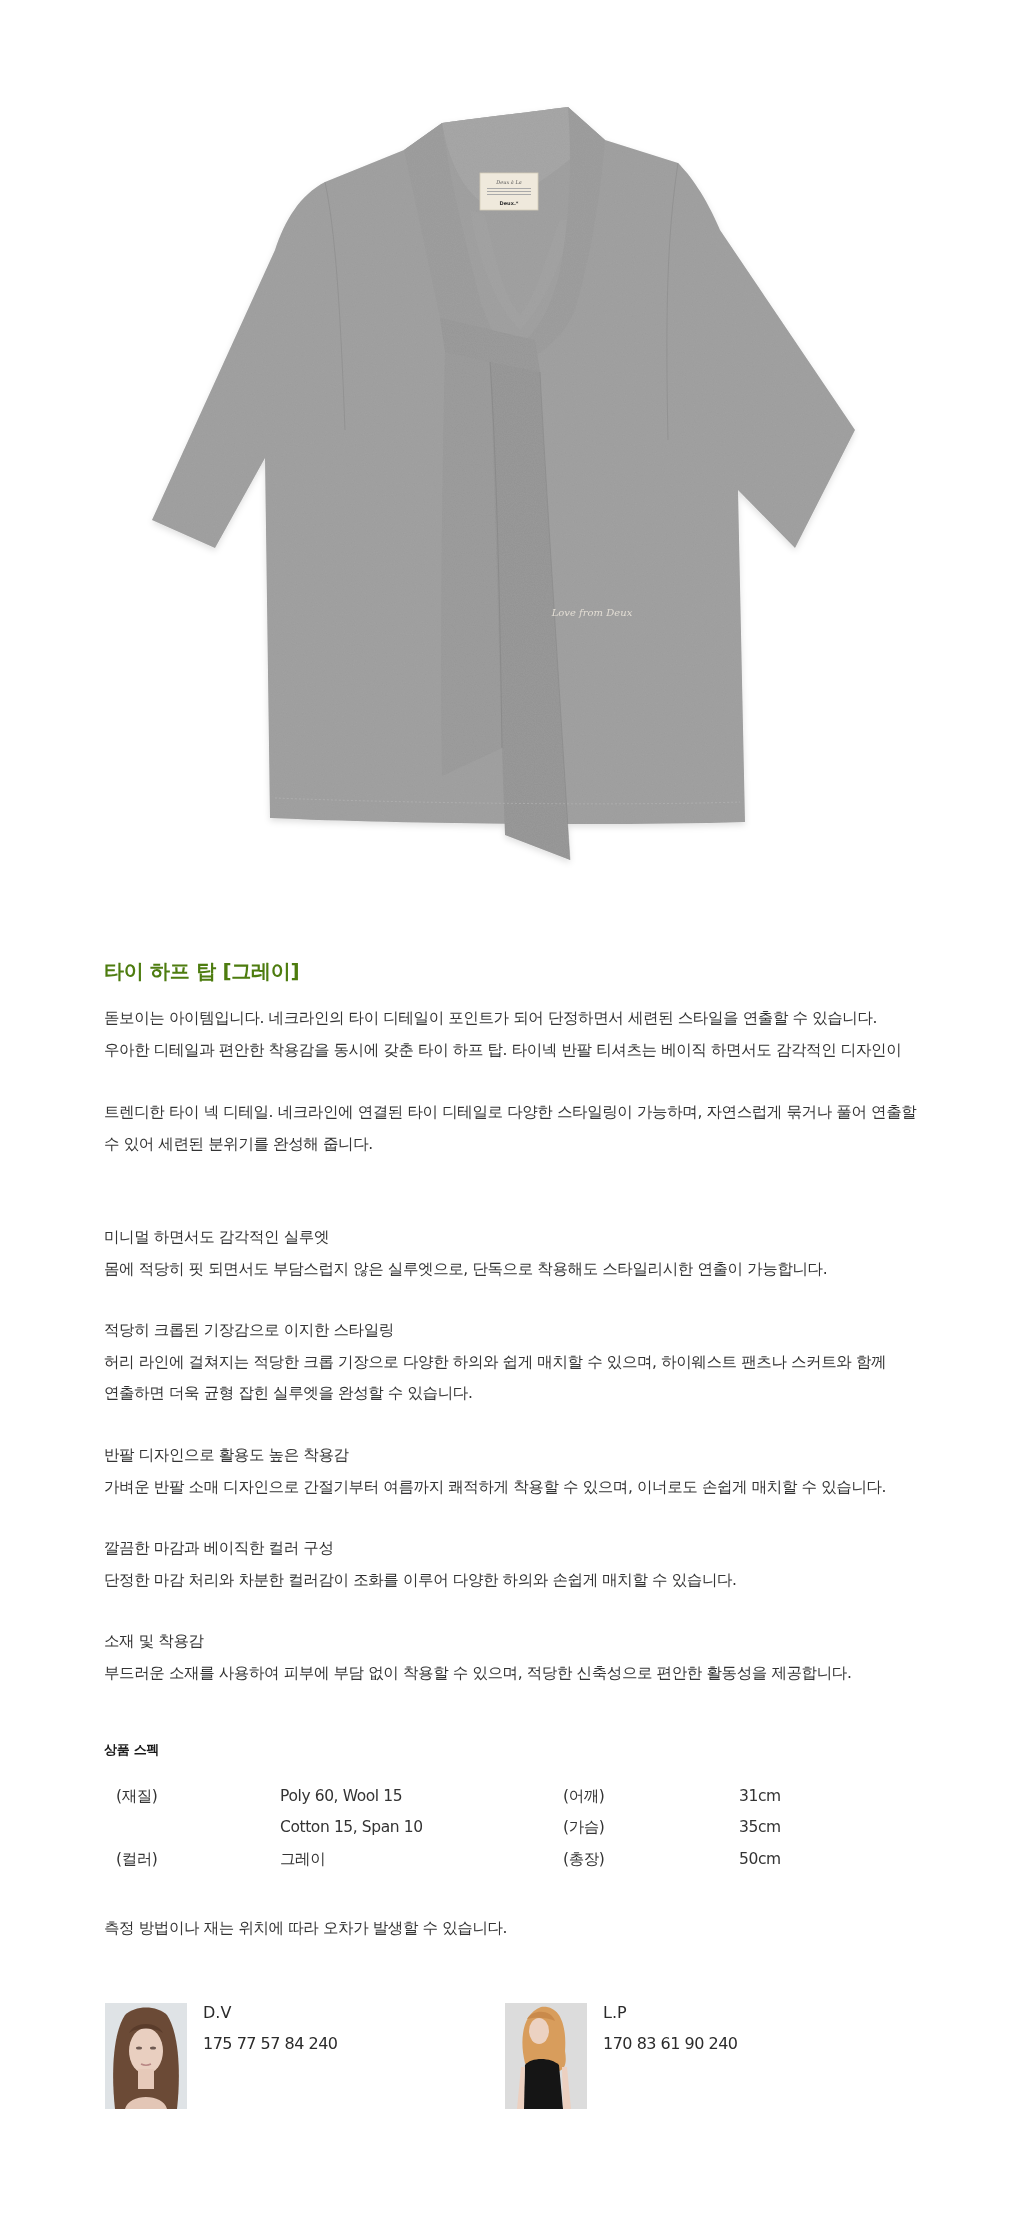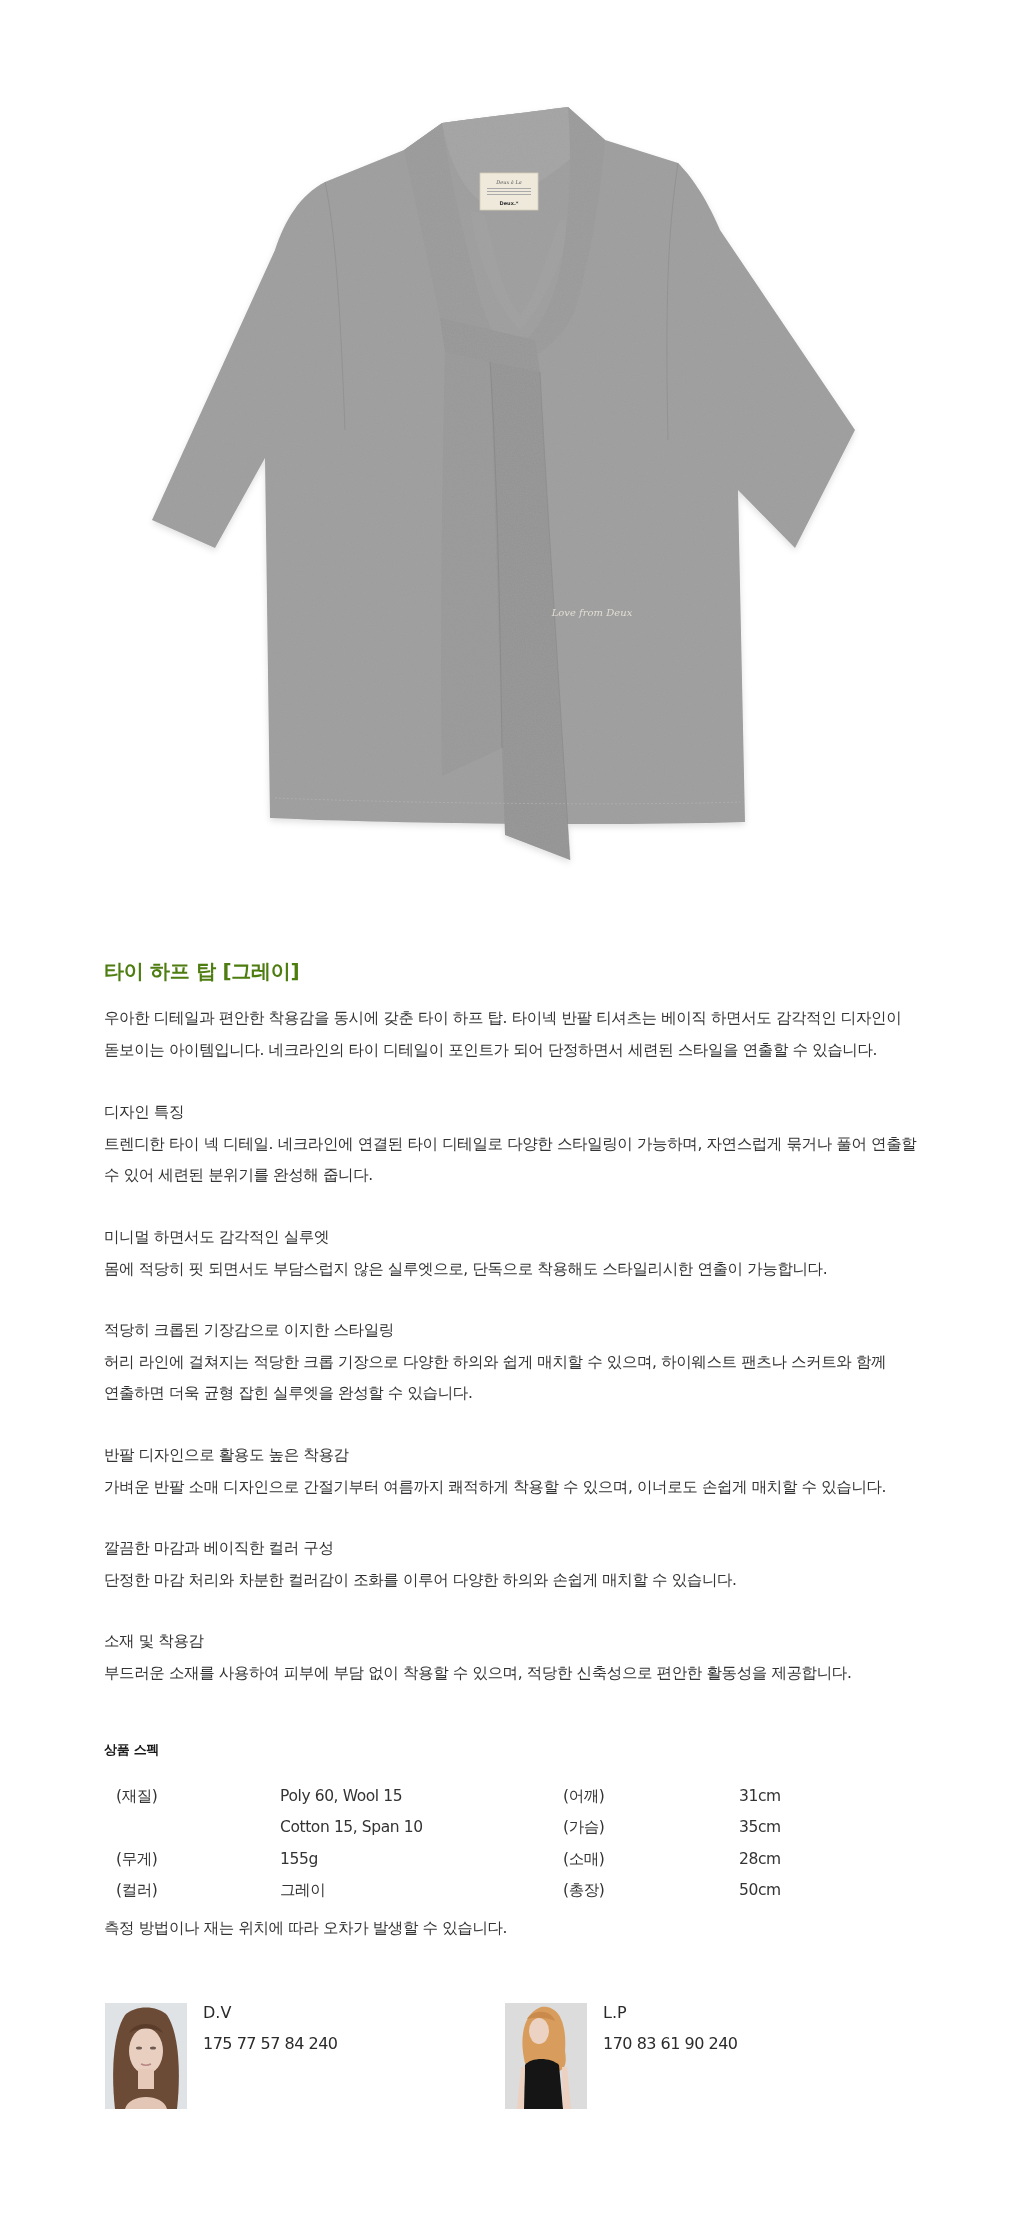--- a/index.html
+++ b/index.html
@@ -101,26 +101,25 @@
       <path d="M275,798 C400,803 620,806 740,802" stroke="#b5b5b5" stroke-width="0.8" stroke-dasharray="2,2" fill="none" opacity="0.8"></path>
 
       <text x="592" y="616" font-family="'DejaVu Serif', serif" font-style="italic" font-size="10" fill="#e2ddd4" text-anchor="middle">Love from Deux</text>
     </g>
   </svg>
 </div>
 
 <div class="title">타이 하프 탑 [그레이]</div>
 
 <div class="intro">
+  <div>돋보이는 아이템입니다. 네크라인의 타이 디테일이 포인트가 되어 단정하면서 세련된 스타일을 연출할 수 있습니다.</div>
   <div>우아한 디테일과 편안한 착용감을 동시에 갖춘 타이 하프 탑. 타이넥 반팔 티셔츠는 베이직 하면서도 감각적인 디자인이</div>
-  <div>돋보이는 아이템입니다. 네크라인의 타이 디테일이 포인트가 되어 단정하면서 세련된 스타일을 연출할 수 있습니다.</div>
 </div>
 
 <div class="section" style="top:1097px;">
-  <span class="h">디자인 특징</span>
   <span class="b">트렌디한 타이 넥 디테일. 네크라인에 연결된 타이 디테일로 다양한 스타일링이 가능하며, 자연스럽게 묶거나 풀어 연출할</span>
   <span class="b">수 있어 세련된 분위기를 완성해 줍니다.</span>
 </div>
 
 <div class="section" style="top:1222px;">
   <span class="h">미니멀 하면서도 감각적인 실루엣</span>
   <span class="b">몸에 적당히 핏 되면서도 부담스럽지 않은 실루엣으로, 단독으로 착용해도 스타일리시한 연출이 가능합니다.</span>
 </div>
 
 <div class="section" style="top:1315px;">
@@ -151,26 +150,20 @@
     <span class="c1">(재질)</span>
     <span class="c2">Poly 60, Wool 15</span>
     <span class="c3">(어깨)</span>
     <span class="c4">31cm</span>
   </div>
   <div class="spec-row">
     <span class="c1"></span>
     <span class="c2">Cotton 15, Span 10</span>
     <span class="c3">(가슴)</span>
     <span class="c4">35cm</span>
-  </div>
-  <div class="spec-row">
-    <span class="c1">(무게)</span>
-    <span class="c2">155g</span>
-    <span class="c3">(소매)</span>
-    <span class="c4">28cm</span>
   </div>
   <div class="spec-row">
     <span class="c1">(컬러)</span>
     <span class="c2">그레이</span>
     <span class="c3">(총장)</span>
     <span class="c4">50cm</span>
   </div>
 </div>
 
 <div class="note">측정 방법이나 재는 위치에 따라 오차가 발생할 수 있습니다.</div>

